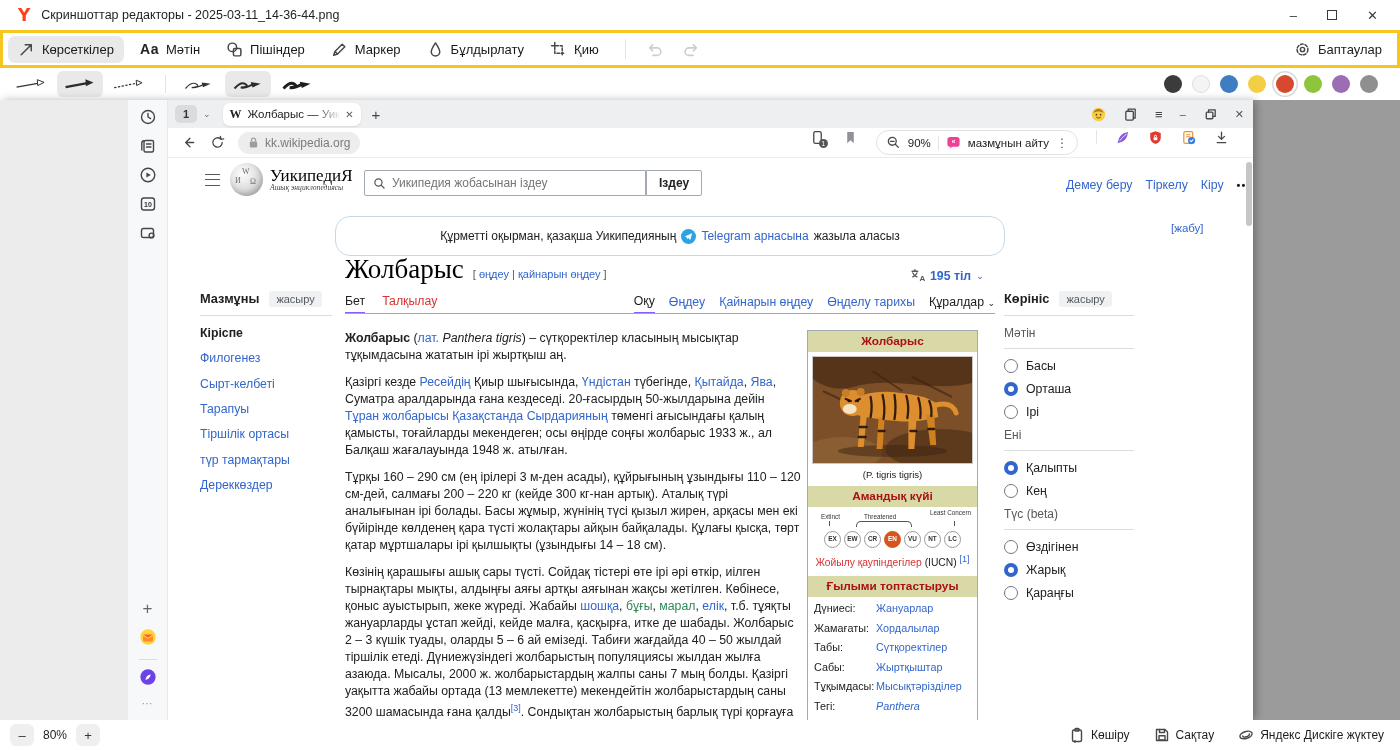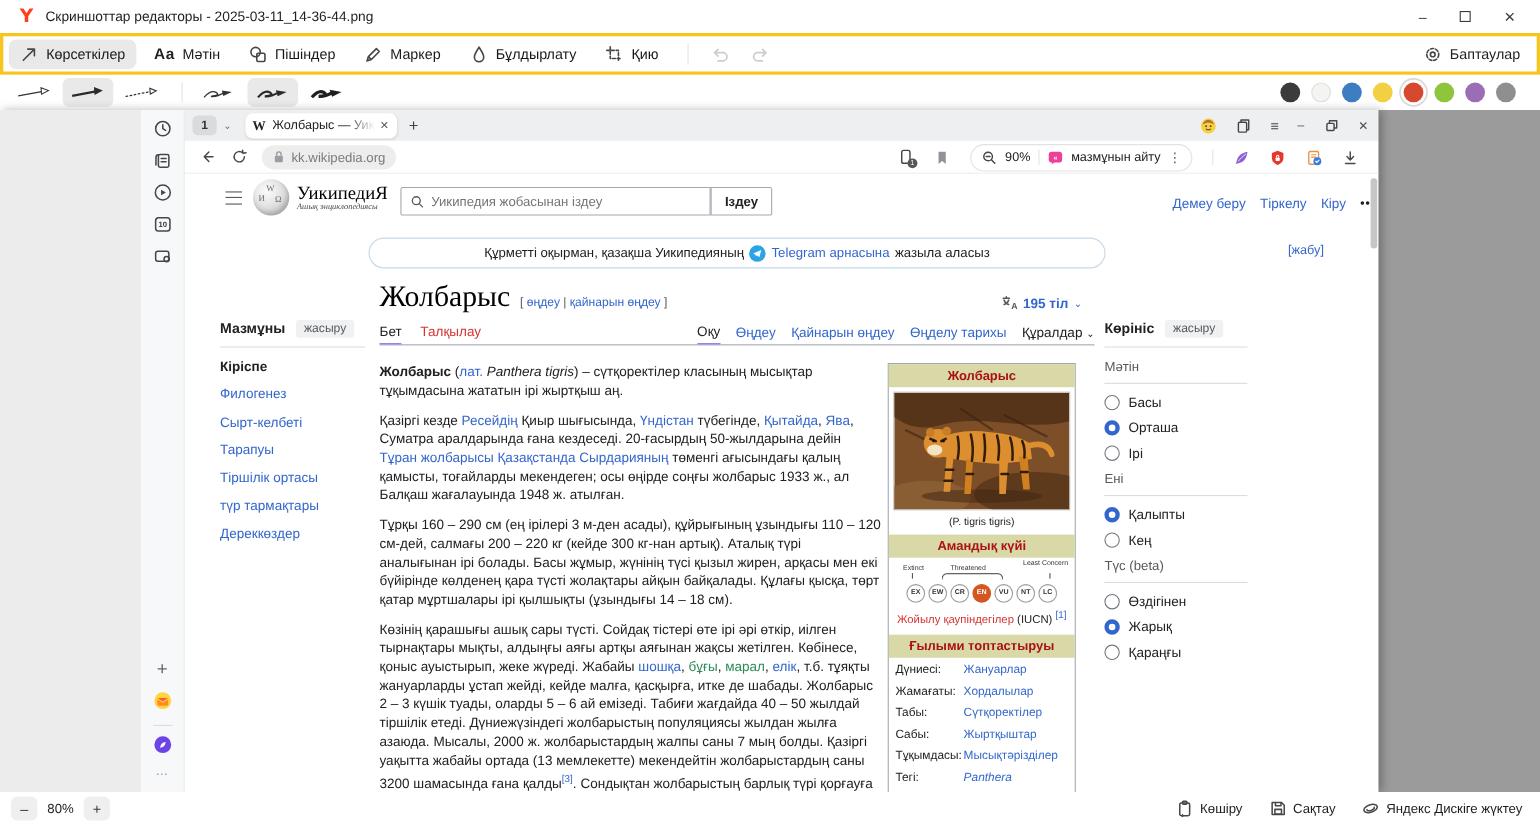--- a/index.html
+++ b/index.html
@@ -58,21 +58,21 @@
 .tsright{margin-left:auto;display:flex;align-items:center;gap:17px;padding-right:9px;color:#444}
 .tsright svg{width:15px;height:15px;display:block}
 .hamb{font-size:13px;color:#444}
 .bwc{font-size:11px;color:#555}
 .baddr{position:absolute;left:168px;top:28px;width:1085px;height:30px;background:#fff;border-bottom:1px solid #ececec;display:flex;align-items:center}
 .baddr .nav{margin-left:13px;display:flex;gap:14px;align-items:center}
 .baddr .nav svg{width:15px;height:15px}
 .urlpill{margin-left:13px;height:22px;background:#ededee;border-radius:11px;display:flex;align-items:center;padding:0 10px;gap:6px;font-size:12px;color:#7b7b7b}
 .urlpill svg{width:11px;height:13px}
 .pagetitle{position:absolute;left:330px;width:300px;top:0;height:30px;line-height:30px;text-align:center;font-size:12.5px;color:#191919}
-.addrright{position:absolute;right:18px;top:2px;height:26px;display:flex;align-items:center;gap:18px}
+.addrright{position:absolute;right:24px;top:2px;height:26px;display:flex;align-items:flex-start;gap:18px}
 .addrright svg{width:15px;height:15px;display:block}
 .chipgroup{border:1px solid #e2e2e2;border-radius:14px;height:25px;display:flex;align-items:center;padding:0 9px;gap:7px;font-size:11.5px;color:#222}
 .cdiv{width:1px;height:14px;background:#e4e4e4}
 .vdots{font-size:12px;color:#555;letter-spacing:0}
 .share1{position:relative;width:15px;height:16px}
 .badge1{position:absolute;right:-3px;bottom:-2px;width:9px;height:9px;background:#55565a;border-radius:50%;color:#fff;font-size:6.5px;display:flex;align-items:center;justify-content:center}
 
 
 .wiki{position:absolute;left:168px;top:58px;width:1085px;height:562px;background:#fff;overflow:hidden;font-size:12.3px;color:#202122}
 .burger{position:absolute;left:37px;top:16px;width:15px;height:12px;border-top:1.6px solid #54595d;border-bottom:1.6px solid #54595d}
@@ -82,21 +82,21 @@
 .globe span{position:absolute;font-family:"Liberation Serif",serif;color:#6d6d6d;font-size:8px}
 .wordmark{line-height:1.05}
 .wm1{font-family:"Liberation Serif",serif;font-size:17px;color:#000}
 .wm2{font-family:"Liberation Serif",serif;font-style:italic;font-size:7.6px;color:#444}
 .wsearch{position:absolute;left:196px;top:12px;width:282px;height:26px;border:1px solid #a2a9b1;border-radius:2px 0 0 2px;display:flex;align-items:center;padding:0 8px;gap:6px}
 .wsearch input{border:none;outline:none;flex:1;font-size:12px;font-family:"Liberation Sans",sans-serif;color:#444;background:transparent}
 .wsbtn{position:absolute;left:478px;top:12px;height:26px;padding:0 12px;border:1px solid #a2a9b1;border-radius:0 2px 2px 0;display:flex;align-items:center;font-weight:bold;font-size:12px;background:#fff}
 .personal{position:absolute;left:898px;top:20px;display:flex;gap:13px;font-size:12.3px;align-items:center}
 .plink{color:#36c}
 .pmore{color:#202122;font-weight:bold;letter-spacing:1px;font-size:11px}
-.wbanner{position:absolute;left:167px;top:58px;width:670px;height:28px;border:1px solid #c6d9e8;border-radius:15px;display:flex;align-items:center;justify-content:center;gap:5px;font-size:12px;color:#202122}
+.wbanner{position:absolute;left:167px;top:58px;width:670px;height:40px;border:1px solid #c6d9e8;border-radius:15px;display:flex;align-items:center;justify-content:center;gap:5px;font-size:12px;color:#202122}
 .tgc{width:15px;height:15px;border-radius:50%;background:#2aa4e4;display:inline-flex;align-items:center;justify-content:center}
 .tgc svg{width:9px;height:9px}
 .closebanner{position:absolute;left:1003px;top:64px;font-size:11.5px;color:#36c}
 .wtitle-row{position:absolute;left:177px;top:96px;display:flex;align-items:baseline;gap:9px}
 .h1{font-family:"Liberation Serif",serif;font-size:27px;color:#000;font-weight:normal}
 .editlinks{font-size:11px}
 .langsel{position:absolute;left:742px;top:110px;display:flex;align-items:center;gap:5px;color:#36c;font-size:12.3px;font-weight:bold}
 .langsel svg{width:15px;height:15px}
 .langchev{color:#36c;font-size:9px;font-weight:normal}
 .wtabs{position:absolute;left:177px;top:136px;width:650px;height:20px;border-bottom:1px solid #a2a9b1;font-size:12.3px}

